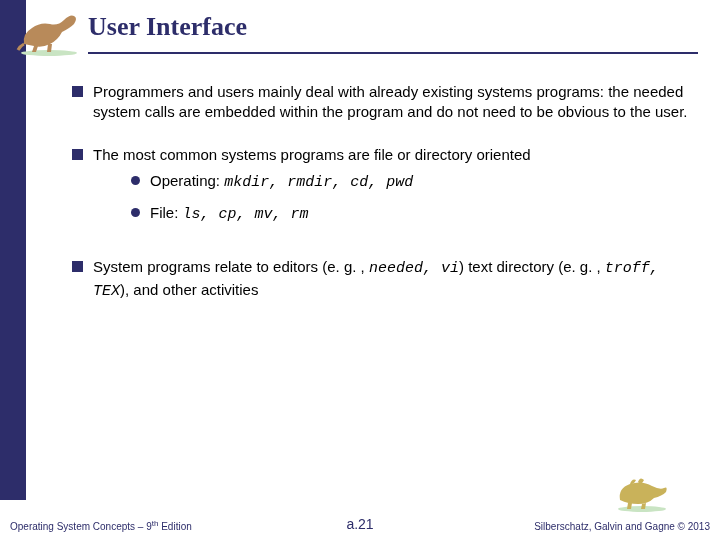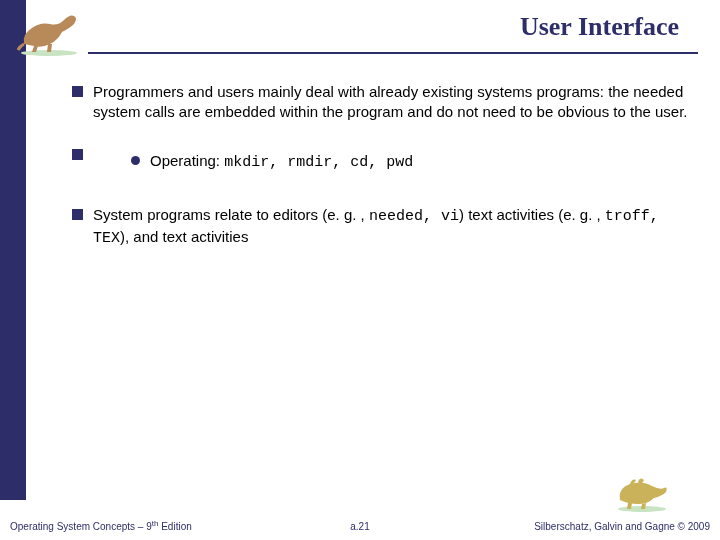--- a/index.html
+++ b/index.html
@@ -17,23 +17,23 @@
     width: 26px; height: 500px;
     background: #2d2d6a;
   }
   .dino-top {
     position: absolute;
     left: 14px; top: 6px;
     width: 70px; height: 50px;
   }
   .title-area {
     position: absolute;
-    left: 99px; top: 12px;
+    left: 88px; top: 12px;
     width: 580px;
-    text-align: right;
+    text-align: left;
   }
   .title-area h1 {
     font-size: 26px;
     font-weight: bold;
     color: #2d2d6a;
     font-family: "Times New Roman", serif;
   }
   .title-underline {
     position: absolute;
     left: 88px; top: 52px;
@@ -72,38 +72,39 @@
     flex: 0 0 auto;
     width: 9px; height: 9px;
     border-radius: 50%;
     background: #2d2d6a;
     margin-top: 5px;
     margin-right: 10px;
   }
   code, .mono {
     font-family: "Courier New", Courier, monospace;
     font-size: 15px;
+    font-style: italic;
   }
   .footer {
     position: absolute;
     left: 0; bottom: 0;
     width: 720px; height: 38px;
   }
   .foot-left {
     position: absolute;
     left: 10px; bottom: 8px;
     font-size: 10px;
     color: #2d2d6a;
   }
   .foot-left sup { font-size: 8px; }
   .foot-center {
     position: absolute;
     left: 0; right: 0; bottom: 8px;
     text-align: center;
-    font-size: 10px;
+    font-size: 14px;
     color: #2d2d6a;
   }
   .foot-right {
     position: absolute;
     right: 10px; bottom: 8px;
     font-size: 10px;
     color: #2d2d6a;
   }
   .dino-bottom {
     position: absolute;
@@ -134,50 +135,58 @@
 <div class="content">
 
   <div class="bullet1">
     <div class="sq"></div>
     <div class="txt">Programmers and users mainly deal with already existing systems programs: the needed system calls are embedded within the program and do not need to be obvious to the user.</div>
   </div>
 
   <div class="bullet1">
     <div class="sq"></div>
     <div class="txt">
+      <div>The most common systems programs are file or directory oriented</div>
       <div class="sublist">
         <div class="bullet2">
           <div class="dot"></div>
           <div class="txt">
             <span>Operating:</span>
             <span class="mono">mkdir, rmdir, cd, pwd</span>
+          </div>
+        </div>
+        <div class="bullet2">
+          <div class="dot"></div>
+          <div class="txt">
+            <span>File:</span>
+            <span class="mono">ls, cp, mv, rm</span>
           </div>
         </div>
       </div>
     </div>
   </div>
 
   <div class="bullet1">
     <div class="sq"></div>
     <div class="txt">
-      <span>System programs relate to editors (e. g. , </span><span class="mono">needed, vi</span><span>) text activities (e. g. , </span><span class="mono">troff, TEX</span><span>), and text activities</span>
+      <span>System programs relate to editors (e. g. , </span><span class="mono">needed, vi</span><span>) text directory (e. g. , </span><span class="mono">troff, TEX</span><span>), and other activities</span>
     </div>
   </div>
 
 </div>
 
 <div class="dino-bottom">
   <svg viewBox="0 0 60 42">
     <ellipse cx="30" cy="39" rx="24" ry="3" fill="#c9e4c3"></ellipse>
     <path d="M8 30 Q6 18 18 14 Q30 10 40 16 Q48 20 52 18 Q56 16 54 22 Q50 26 42 28 Q36 34 26 34 Q16 34 8 30 Z" fill="#c9b25a"></path>
     <path d="M18 14 Q20 8 24 10 Q22 14 20 14 M26 12 Q28 6 32 10 Q30 14 28 14" fill="#c9b25a"></path>
     <path d="M16 33 L15 39 L19 39 L20 33 Z" fill="#c9b25a"></path>
     <path d="M30 34 L29 39 L33 39 L34 33 Z" fill="#c9b25a"></path>
   </svg>
 </div>
 
 <div class="footer">
   <div class="foot-left">
     <span>Operating System Concepts – 9</span><sup>th</sup><span> Edition</span>
   </div>
   <div class="foot-center">a.21</div>
-  <div class="foot-right">Silberschatz, Galvin and Gagne © 2009</div>
+  <div class="foot-right">Silberschatz, Galvin and Gagne © 2013</div>
 </div>
 
 </body></html>

